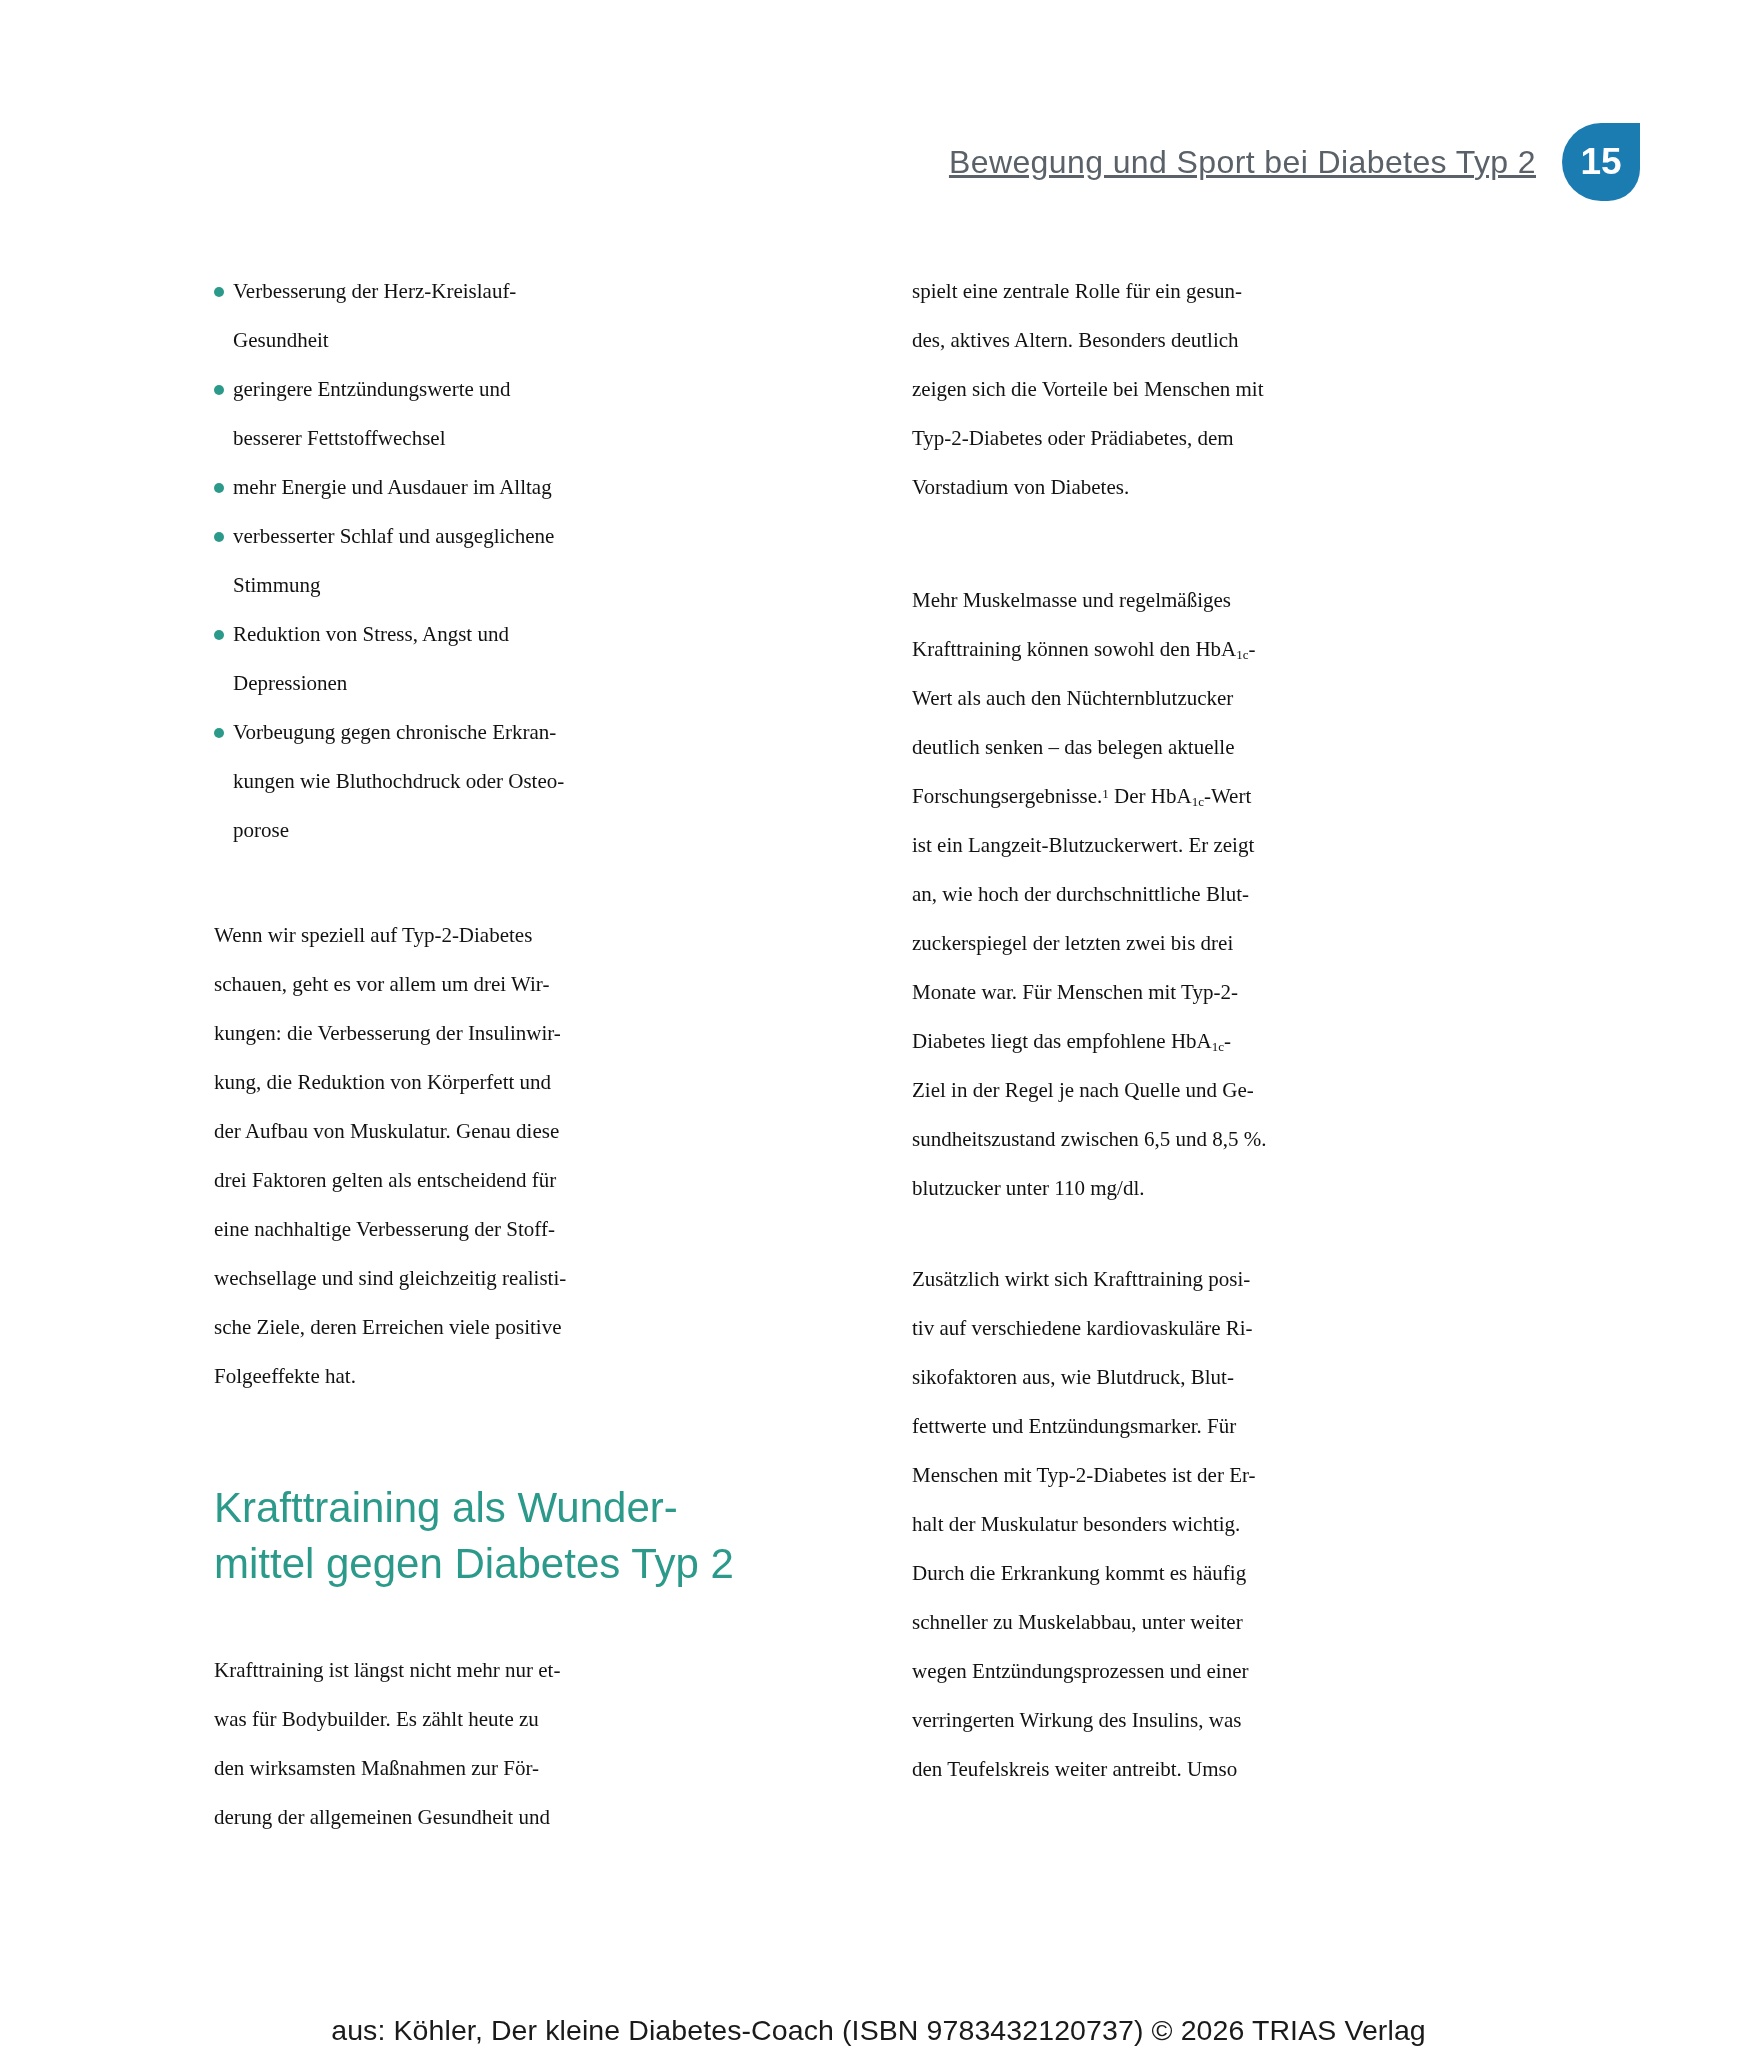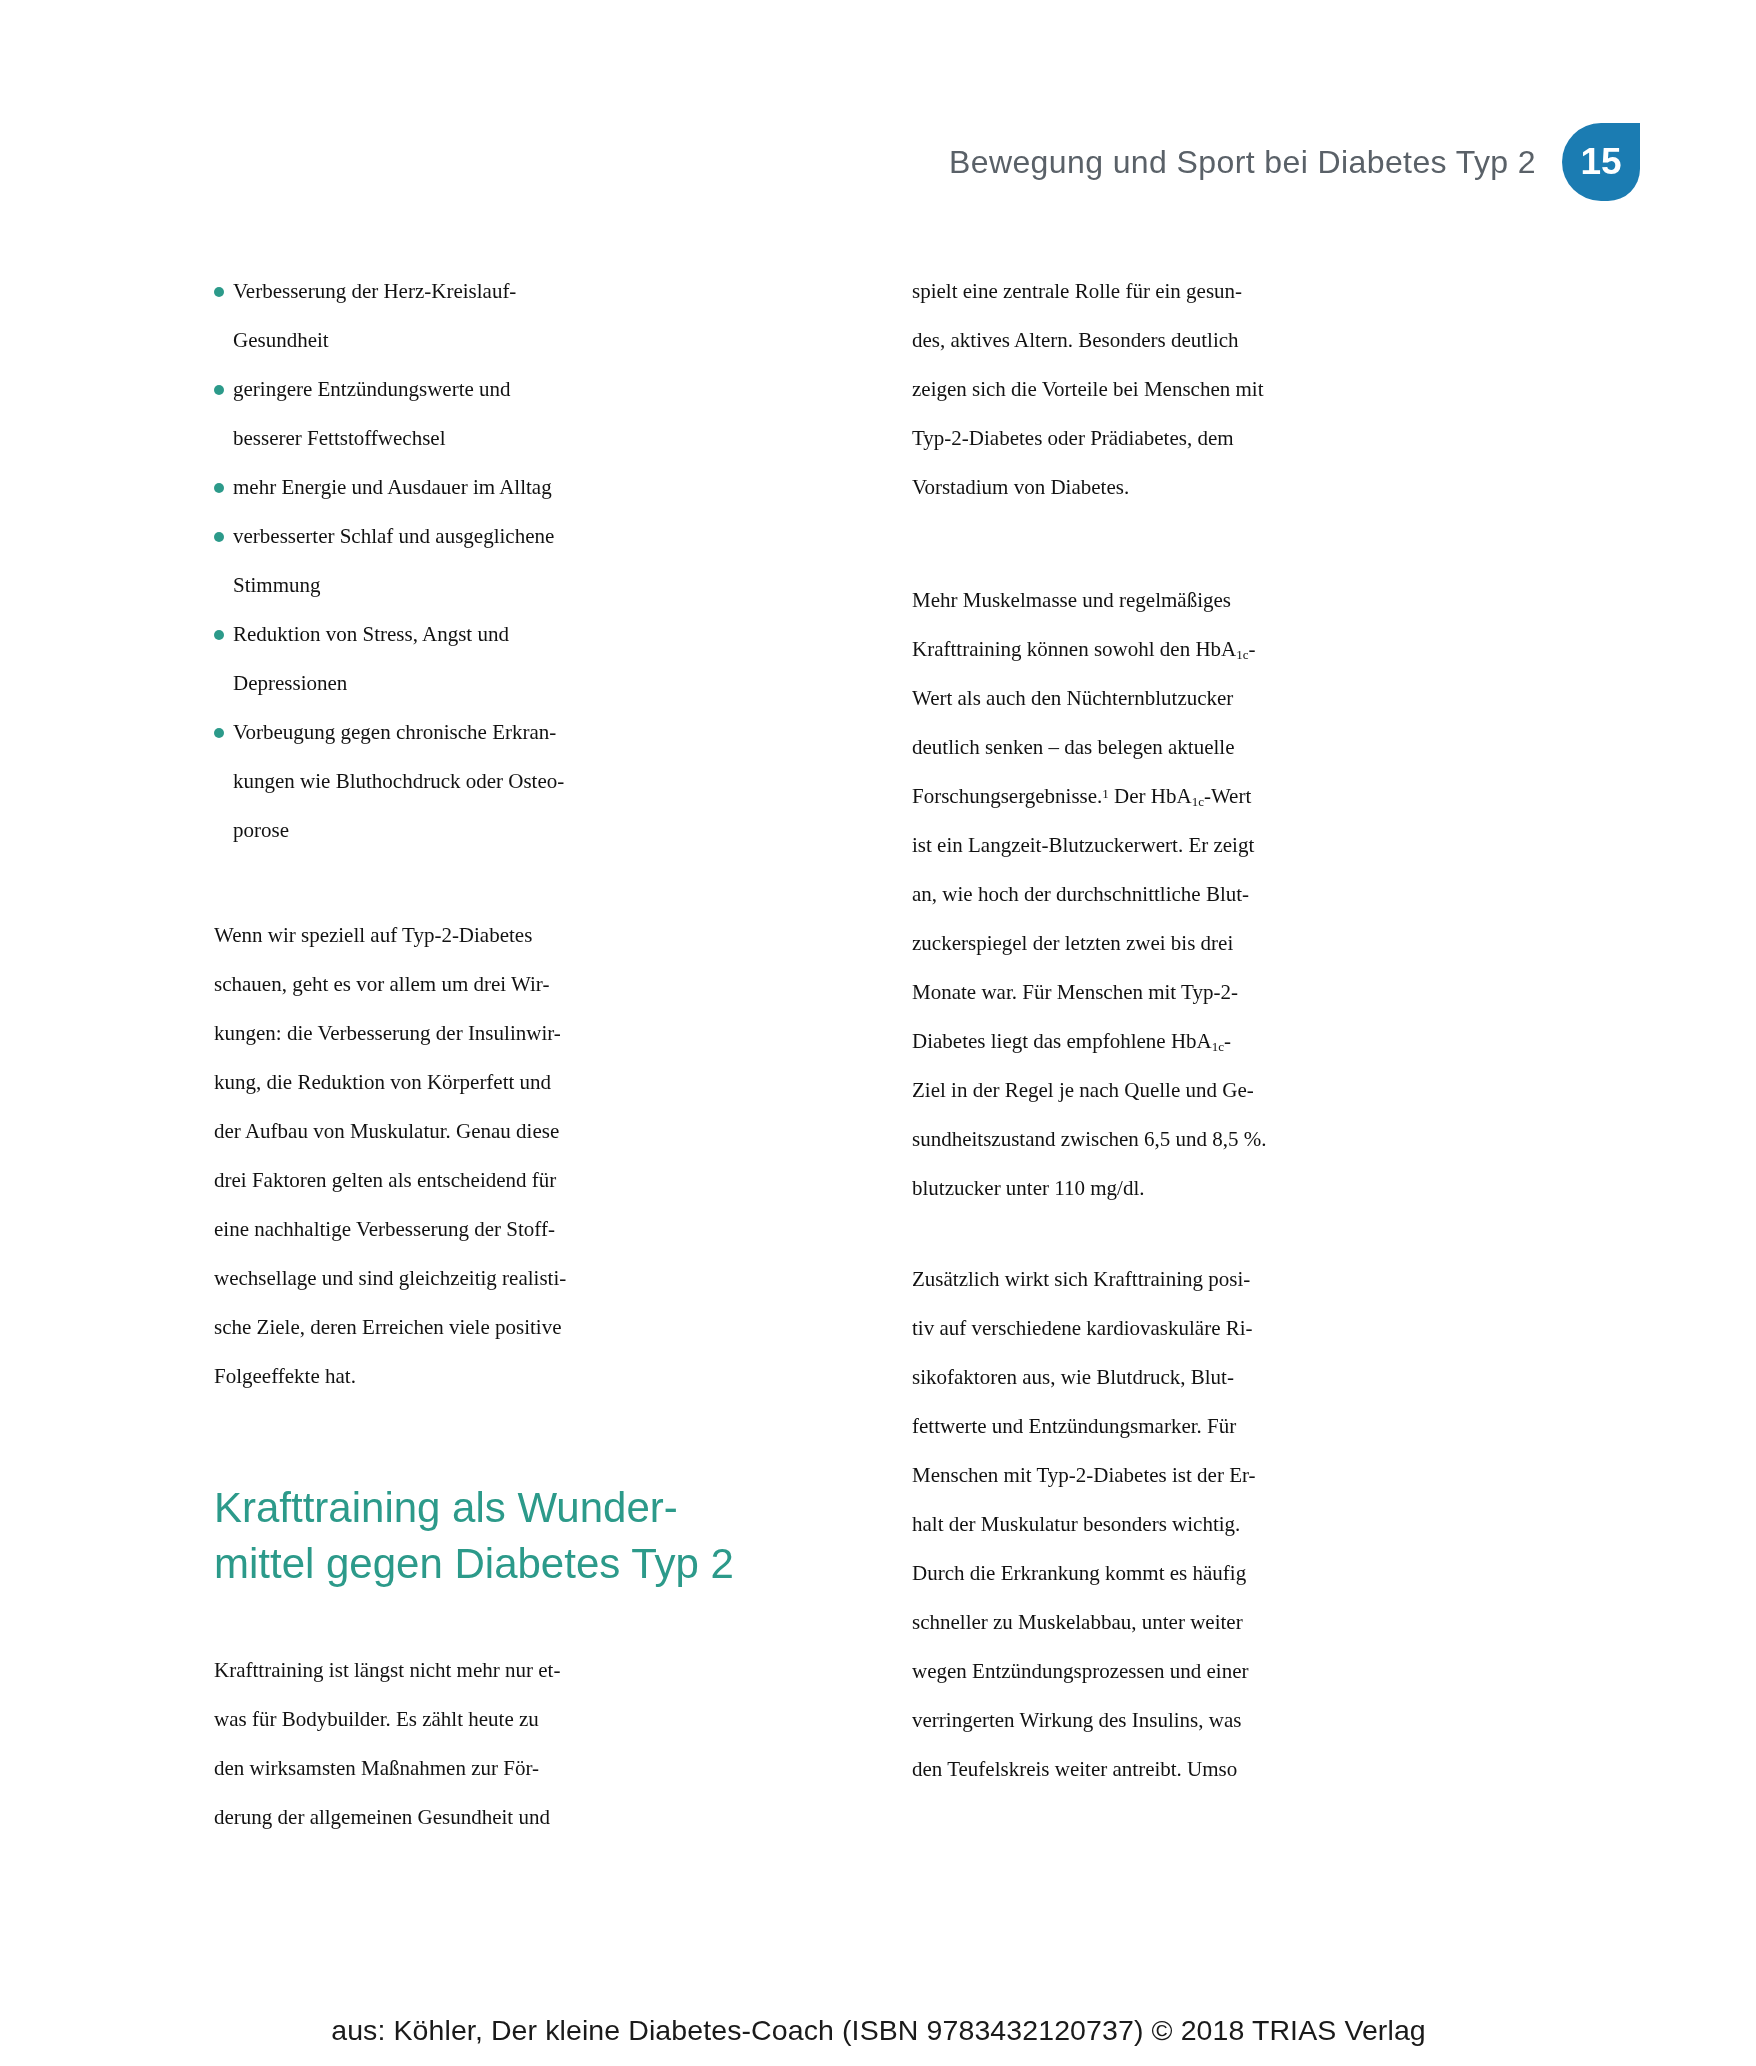--- a/index.html
+++ b/index.html
@@ -25,20 +25,21 @@
     justify-content: flex-end;
     align-items: center;
     gap: 26px;
   }
   .header-title {
     font-family: "Liberation Sans", sans-serif;
     font-size: 32px;
     font-weight: 400;
     color: var(--header-gray, #5a6168);
     letter-spacing: 0.4px;
+    text-decoration: underline;
   }
   .page-badge {
     width: 78px;
     height: 78px;
     background: var(--badge-blue, #1b7cb2);
     border-radius: 39px 0 32px 39px;
     display: flex;
     align-items: center;
     justify-content: center;
   }
@@ -230,16 +231,16 @@
           <div class="line">Durch die Erkrankung kommt es häufig</div>
           <div class="line">schneller zu Muskelabbau, unter weiter</div>
           <div class="line">wegen Entzündungsprozessen und einer</div>
           <div class="line">verringerten Wirkung des Insulins, was</div>
           <div class="line">den Teufelskreis weiter antreibt. Umso</div>
         </div>
     </div>
 
   </div>
 
-  <div class="footer">aus: Köhler, Der kleine Diabetes-Coach (ISBN 9783432120737) © 2018 TRIAS Verlag</div>
+  <div class="footer">aus: Köhler, Der kleine Diabetes-Coach (ISBN 9783432120737) © 2026 TRIAS Verlag</div>
 
 </div>
 
 
 </body></html>

